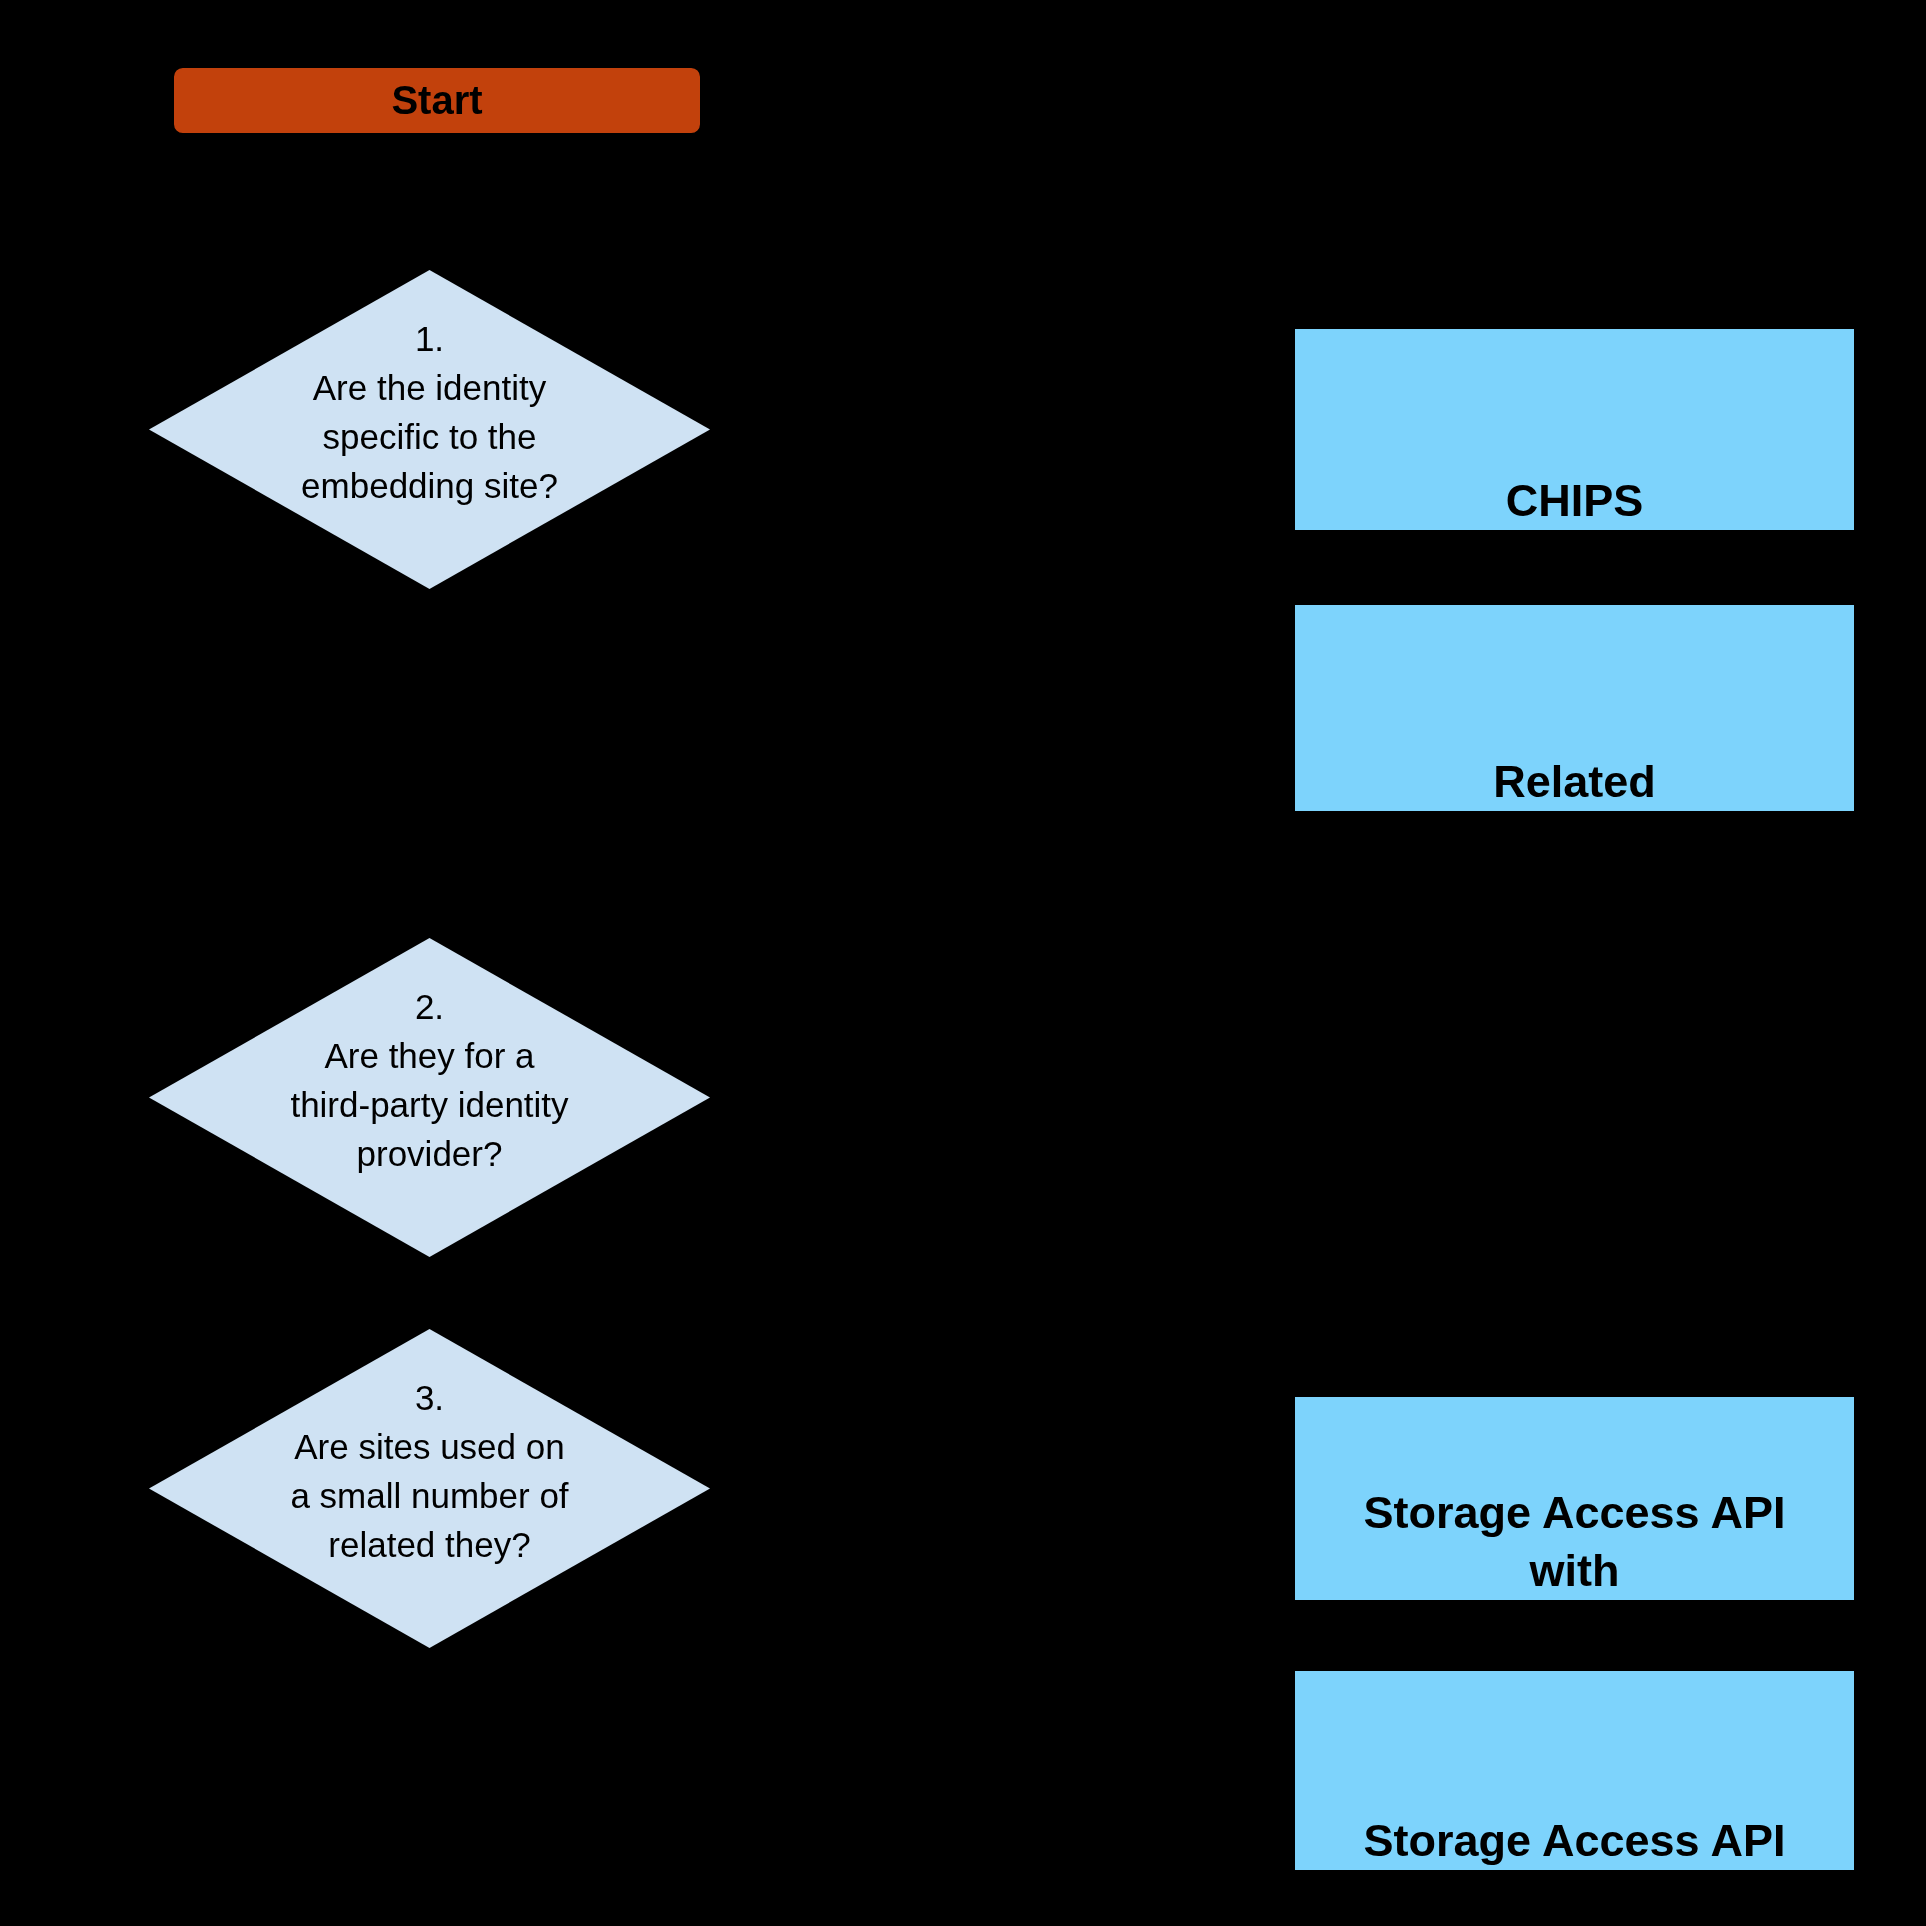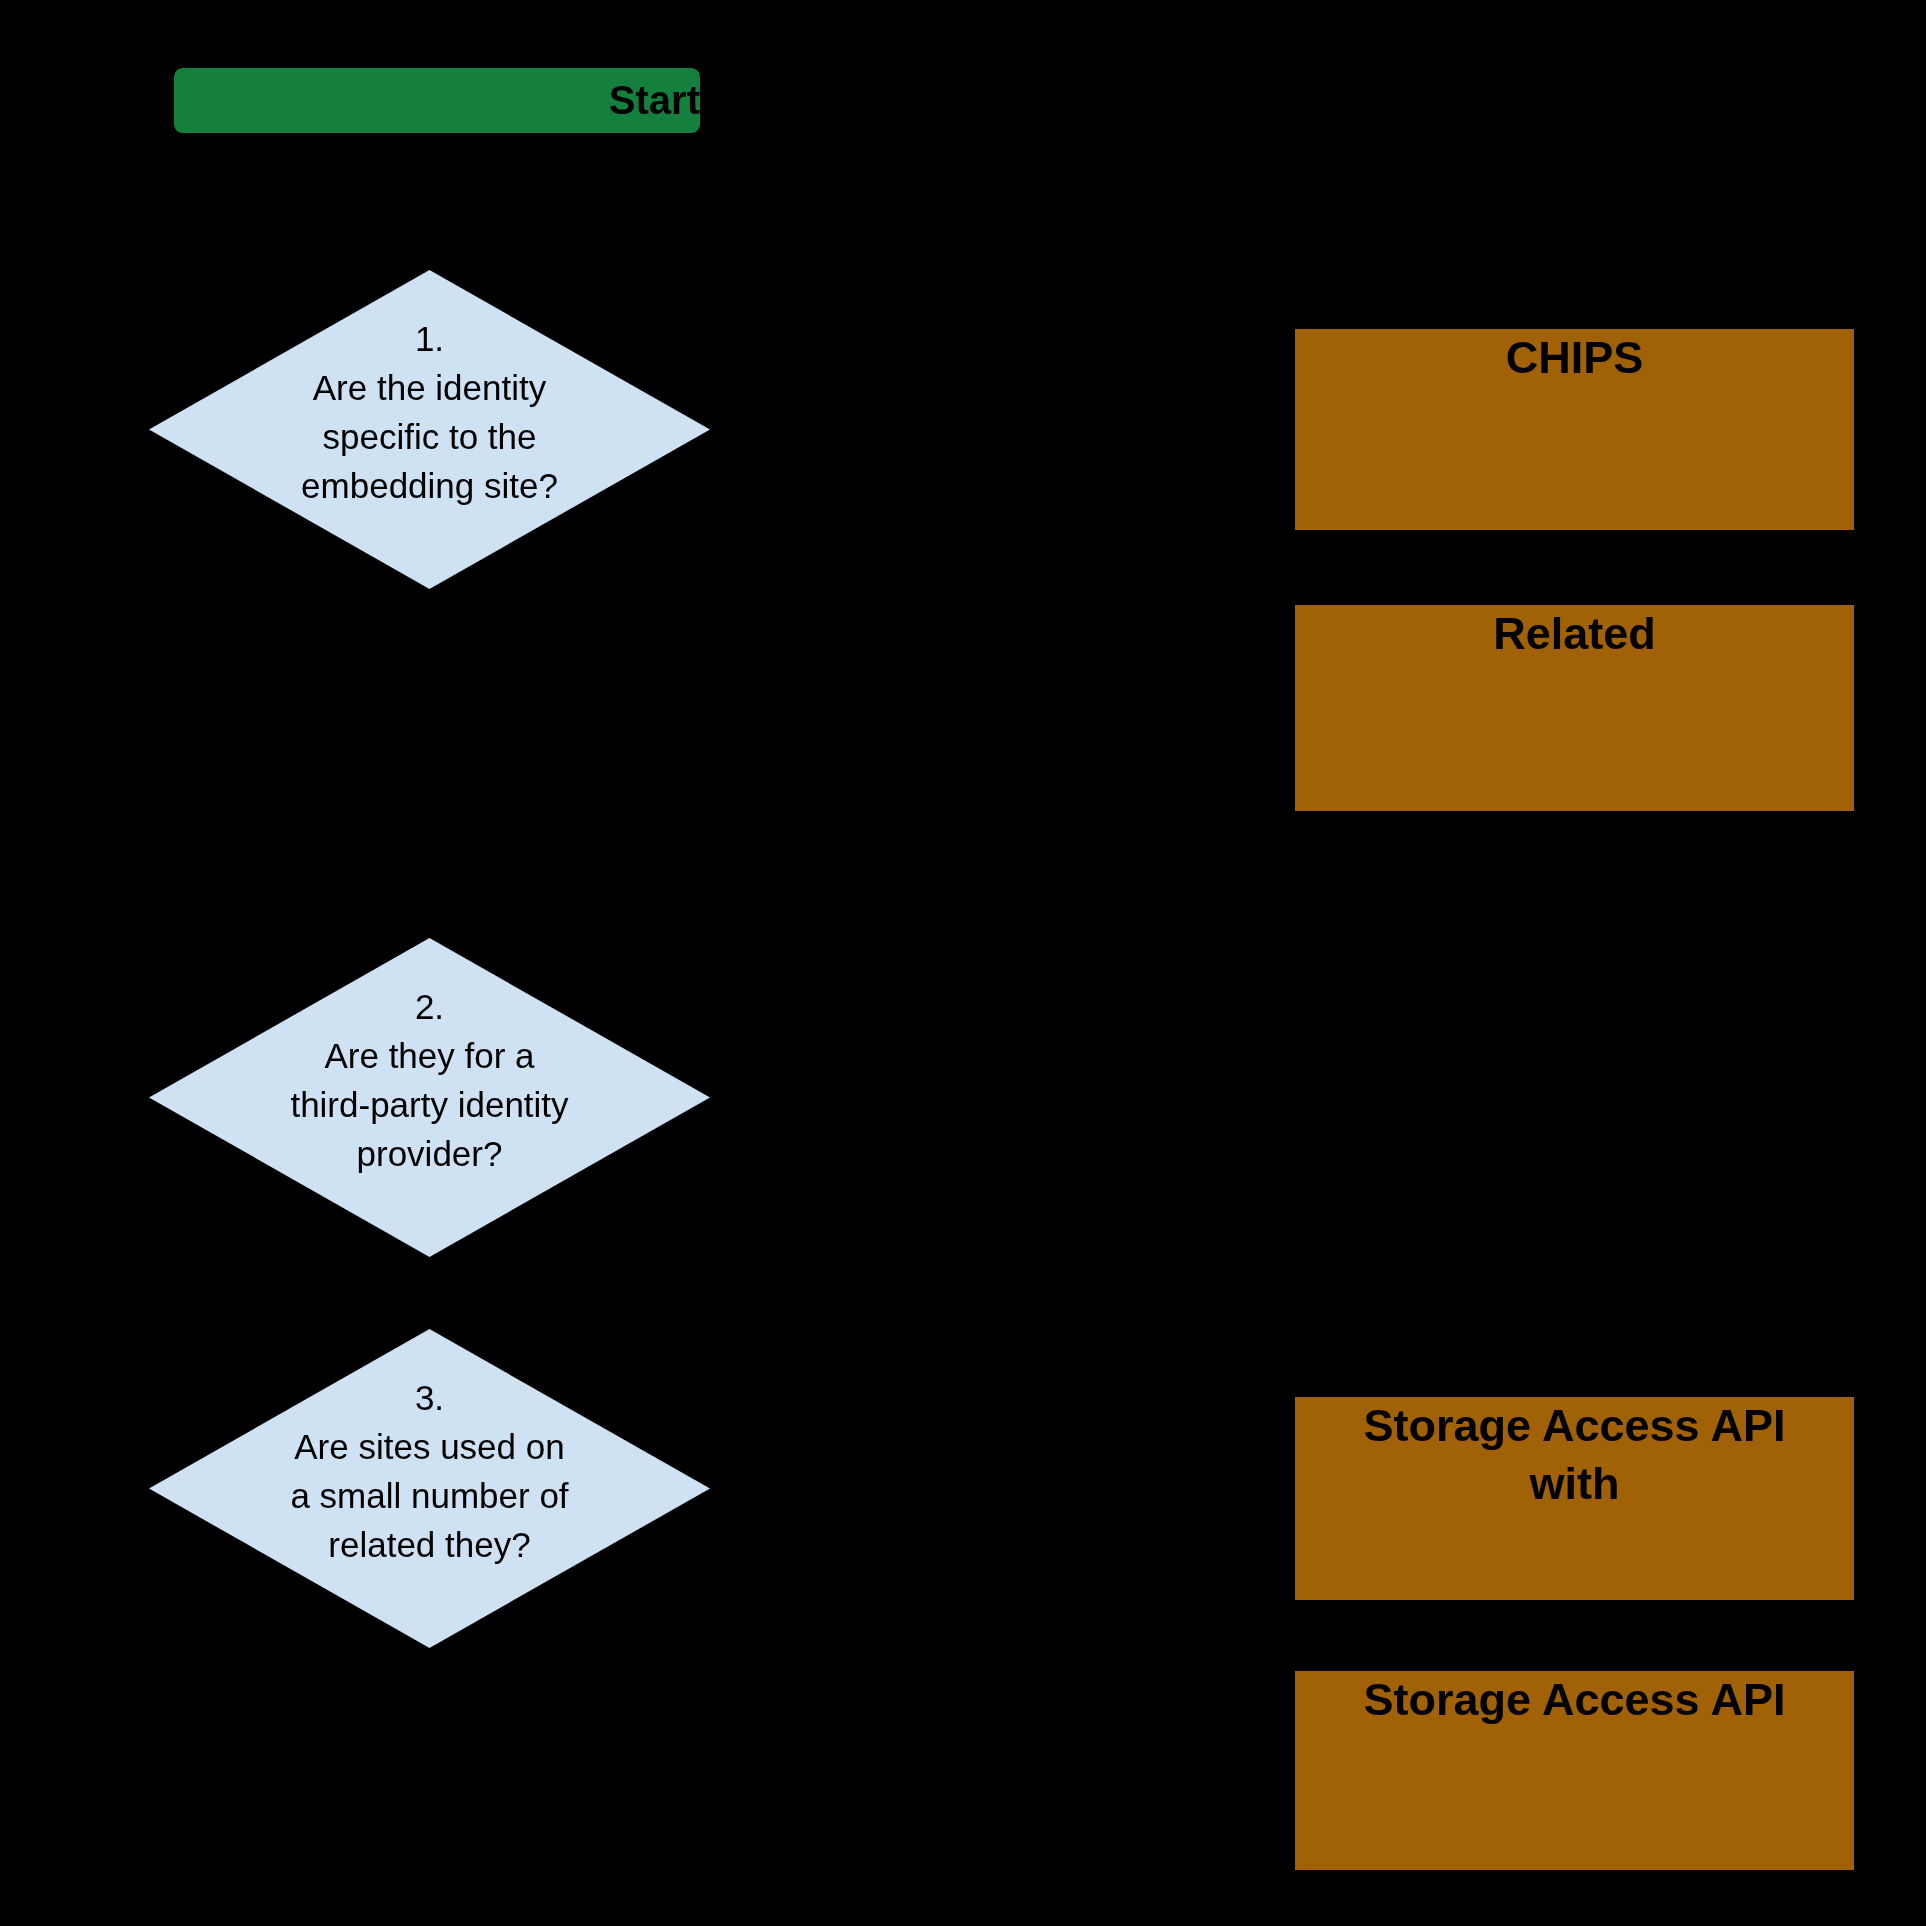--- a/index.html
+++ b/index.html
@@ -18,26 +18,26 @@
   }
 
   
   .start-node {
     position: absolute;
     left: 172px;
     top: 66px;
     width: 530px;
     height: 69px;
     box-sizing: border-box;
-    background: #15803d;
+    background: #c2410c;
     border: 2.3px solid #000000;
     border-radius: 10.8px;
     display: flex;
     align-items: center;
-    justify-content: flex-end;
+    justify-content: center;
     font-weight: bold;
     font-size: 40px;
   }
 
   
   .diamond {
     position: absolute;
     width: 561px;
     height: 319px;
     background: #cfe2f3;
@@ -56,26 +56,26 @@
   #diamond-1 { left: 149px; top: 270px; }
   #diamond-2 { left: 149px; top: 938px; }
   #diamond-3 { left: 149px; top: 1329px; }
 
   
   .outcome {
     position: absolute;
     left: 1293px;
     width: 563px;
     box-sizing: border-box;
-    background: #a16207;
+    background: #7dd3fc;
     border: 2.3px solid #000000;
     display: flex;
     flex-direction: column;
     align-items: center;
-    justify-content: flex-start;
+    justify-content: flex-end;
     text-align: center;
     font-weight: bold;
     font-size: 45px;
     line-height: 58px;
   }
   #outcome-chips   { top: 327px;  height: 205px; }
   #outcome-pls     { top: 603px;  height: 210px; }
   #outcome-fedcm   { top: 997px; height: 203px; }
   #outcome-saa-rws { top: 1395px; height: 207px; }
   #outcome-saa     { top: 1669px; height: 203px; }

